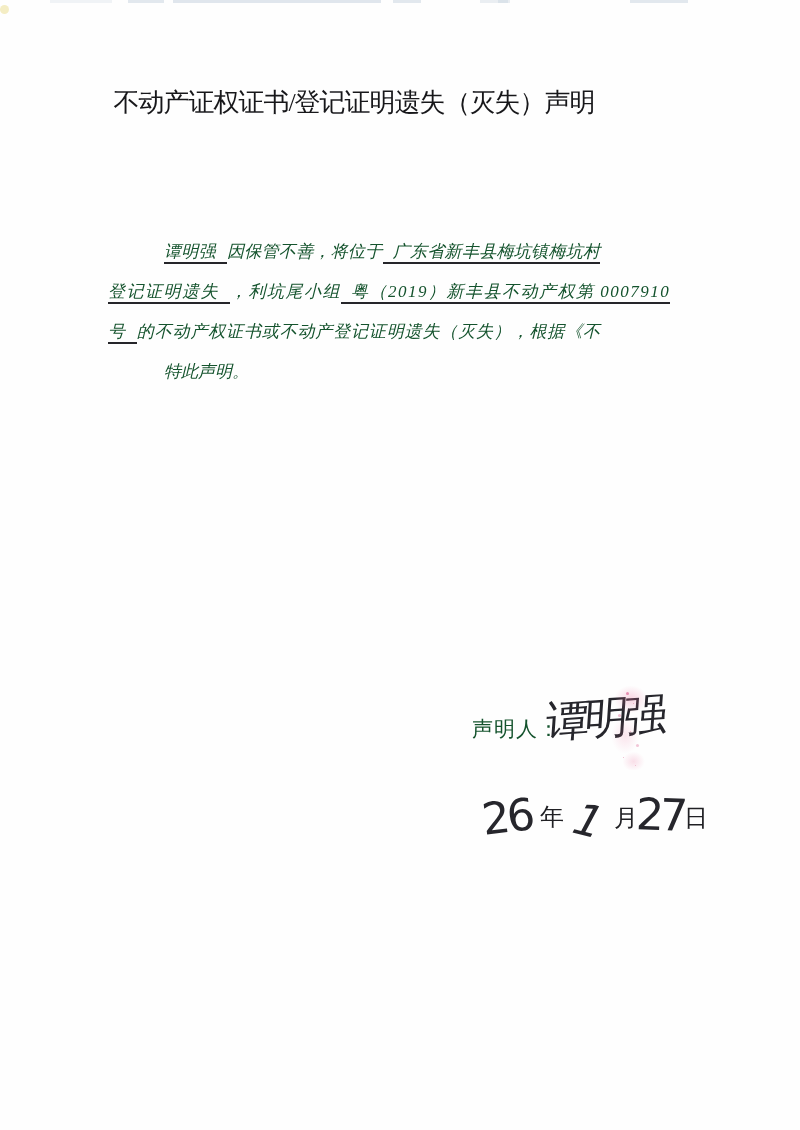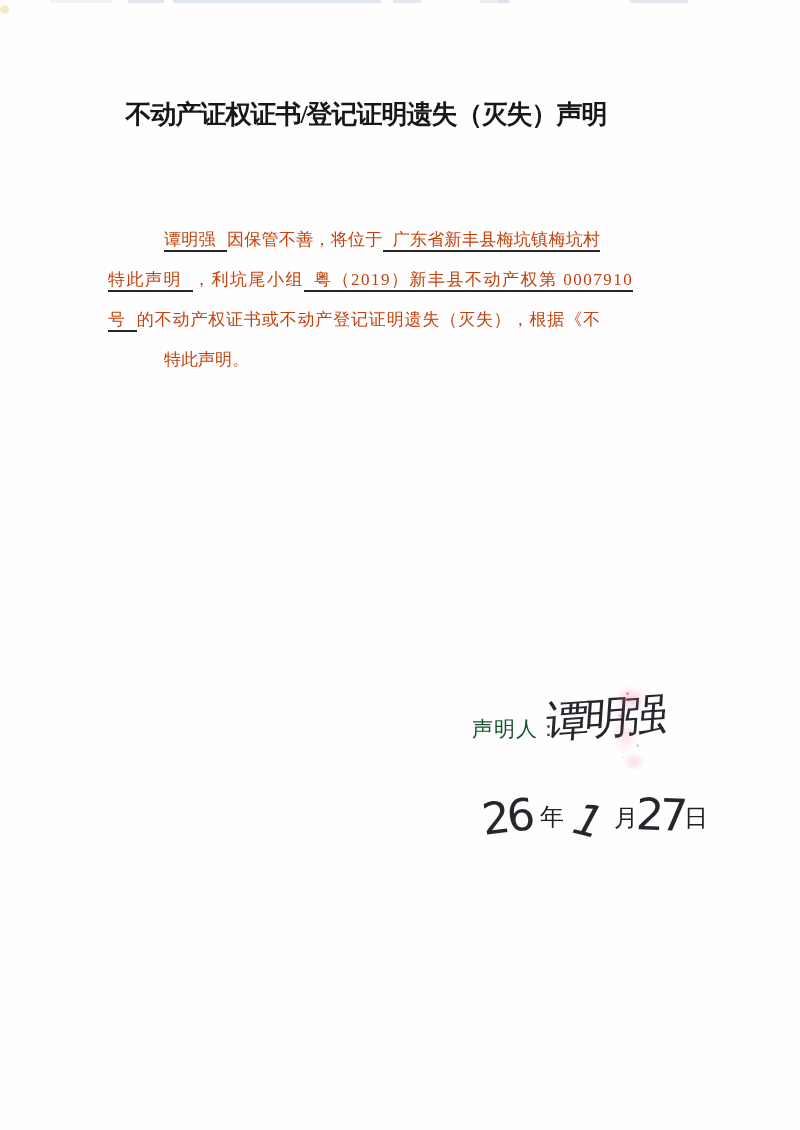--- a/index.html
+++ b/index.html
@@ -31,36 +31,37 @@
     width: 9px;
     height: 9px;
     border-radius: 50%;
     background: #f4edc4;
   }
   .title {
     position: absolute;
     left: 108px;
     top: 84px;
     width: 492px;
-    margin: 12px;
+    margin: 0;
     text-align: center;
     font-size: 26px;
     line-height: 38px;
-    font-weight: 700;
+    font-weight: 400;
     letter-spacing: -1px;
     color: #17171a;
     white-space: nowrap;
   }
   .body-text {
     position: absolute;
     left: 108px;
-    top: 220px;
+    top: 232px;
     width: 492px;
     font-size: 17px;
-    color: #c2410c;
+    color: #14532d;
+    font-style: italic;
   }
   .line {
     height: 40px;
     line-height: 40px;
     white-space: nowrap;
   }
   .jline {
     text-align: justify;
     text-align-last: justify;
     white-space: normal;
@@ -156,21 +157,21 @@
   <div class="scan-strip" style="left:393px;width:28px;opacity:.5"></div>
   <div class="scan-strip" style="left:480px;width:30px;opacity:.35"></div>
   <div class="scan-strip" style="left:498px;width:10px;opacity:.4"></div>
   <div class="scan-strip" style="left:630px;width:58px;opacity:.5"></div>
   <div class="corner-speck"></div>
 
   <h1 class="title">不动产证权证书/登记证明遗失（灭失）声明</h1>
 
   <div class="body-text">
     <div class="line jline indent1"><span class="u tail">谭明强</span><span>因保管不善，将位于</span><span class="u lead">广东省新丰县梅坑镇梅坑村</span></div>
-    <div class="line wide"><span class="u tail">特此声明</span><span>，利坑尾小组</span><span class="u lead">粤（2019）新丰县不动产权第 0007910</span></div>
+    <div class="line wide"><span class="u tail">登记证明遗失</span><span>，利坑尾小组</span><span class="u lead">粤（2019）新丰县不动产权第 0007910</span></div>
     <div class="line jline"><span class="u tail">号</span><span>的不动产权证书或不动产登记证明遗失（灭失），根据《不</span></div>
     <div class="line indent1">特此声明。</div>
   </div>
 
   <span class="sig-label">声明人：</span>
   <span class="sig-name handwriting">谭明强</span>
   <span class="smudge"></span>
 
   <span class="date-num dn-year handwriting">26</span>
   <span class="date-unit du-year">年</span>

